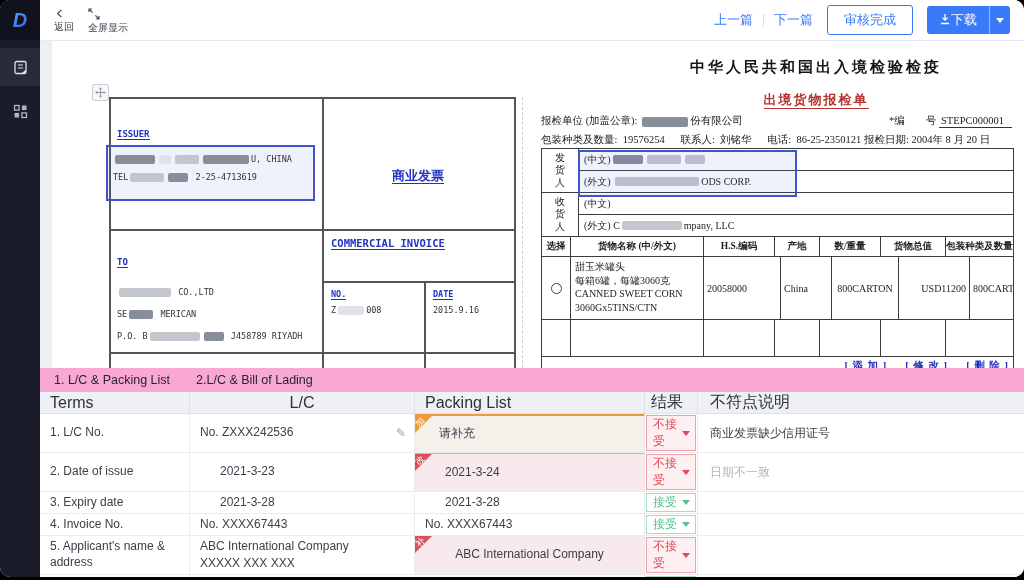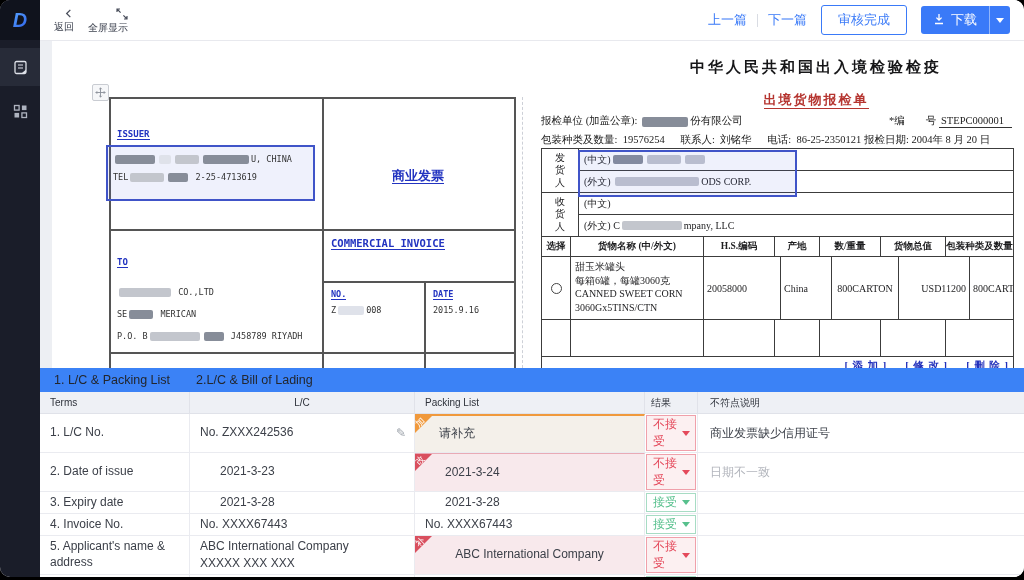--- a/index.html
+++ b/index.html
@@ -9,29 +9,29 @@
   
   .sidebar{position:absolute;left:0;top:0;width:40px;height:100%;background:#1a1d29;z-index:30;}
   .logo-block{width:40px;height:40px;background:#10131d;display:flex;align-items:center;justify-content:center;}
   .logo-d{font-weight:bold;font-size:20px;color:#3b7cf6;background:linear-gradient(135deg,#5aa8ff,#2b5ce8);-webkit-background-clip:text;background-clip:text;-webkit-text-fill-color:transparent;font-style:italic;}
   .side-item{width:40px;height:38px;display:flex;align-items:center;justify-content:center;cursor:pointer;}
   .side-item.active{background:#272b38;}
   .side-item svg{display:block;}
 
   
   .topbar{position:absolute;left:40px;top:0;right:0;height:40px;background:#fff;border-bottom:1px solid #e8e9ee;display:flex;align-items:center;z-index:25;}
-  .tb-tool{display:flex;flex-direction:column;align-items:flex-end;justify-content:center;margin-left:14px;color:#3e4350;font-size:10px;line-height:1;cursor:pointer;gap:3px;}
+  .tb-tool{display:flex;flex-direction:column;align-items:flex-start;justify-content:center;margin-left:14px;color:#3e4350;font-size:10px;line-height:1;cursor:pointer;gap:3px;}
   .tb-tool svg{display:block;}
   .tb-right{margin-left:auto;display:flex;align-items:center;margin-right:14px;gap:14px;}
   .pager{display:flex;align-items:center;font-size:13px;color:#3a7af8;}
   .pager .pg{cursor:pointer;}
   .pager .sep{width:1px;height:13px;background:#d9dce3;margin:0 10px;}
   .btn-outline{border:1px solid #3a7af8;color:#3a7af8;background:#fff;font-size:13px;border-radius:3px;height:28px;padding:0 16px;display:flex;align-items:center;cursor:pointer;}
   .btn-split{display:flex;height:28px;border-radius:3px;overflow:hidden;}
-  .btn-primary{background:#3a7af8;color:#fff;font-size:13px;display:flex;align-items:center;gap:6px;padding:0 12px;cursor:pointer;}
+  .btn-primary{background:#3a7af8;color:#fff;font-size:13px;display:flex;align-items:center;padding:0 12px;cursor:pointer;}
   .btn-caret{background:#3a7af8;border-left:1px solid rgba(255,255,255,.45);width:20px;display:flex;align-items:center;justify-content:center;cursor:pointer;}
   .caret-down{width:0;height:0;border-left:4px solid transparent;border-right:4px solid transparent;border-top:5px solid #fff;}
 
   
   .content{position:absolute;left:40px;top:40px;right:0;height:328px;background:#edeff3;}
   .pane{position:absolute;top:0;background:#fff;height:328px;overflow:hidden;}
   .pane-left{left:12px;width:534px;text-decoration:underline;}
   .pane-right{left:488px;right:0;}
 
   .blur{display:inline-block;height:9px;border-radius:2px;background:#c3c6cd;vertical-align:middle;margin:0 2px;}
@@ -69,25 +69,25 @@
   .gcell{border-right:1px solid #3c3c3c;display:flex;align-items:center;justify-content:center;overflow:hidden;}
   .gcell:last-child{border-right:none;}
   .ghead{height:19px;font-weight:bold;font-size:9.5px;}
   .radio{width:9px;height:9px;border:1px solid #444;border-radius:50%;}
   .doc-links{display:flex;justify-content:flex-end;gap:18px;padding:2px 4px;color:#2230bb;font-weight:bold;font-size:10.5px;}
   .doc-links span{border-bottom:1px solid #2230bb;cursor:pointer;letter-spacing:1px;}
   .goods-name{display:block;padding:3px 4px;line-height:1.35;}
 
   
   .panel{position:absolute;left:40px;right:0;top:368px;bottom:0;background:#fff;z-index:20;}
-  .tabbar{height:24px;background:#3b82f6;display:flex;align-items:center;font-size:12.5px;color:#23262d;}
+  .tabbar{height:24px;background:#f9a8d4;display:flex;align-items:center;font-size:12.5px;color:#23262d;}
   .tab{margin-left:26px;cursor:pointer;white-space:nowrap;}
   .tab:first-child{margin-left:14px;}
   .cmp-head,.cmp-row{display:grid;grid-template-columns:150px 225px 230px 53px 1fr;}
-  .cmp-head{background:#eef0f5;height:22px;font-size:10px;color:#2e323b;}
+  .cmp-head{background:#eef0f5;height:22px;font-size:16px;color:#2e323b;}
   .hcell{display:flex;align-items:center;padding-left:10px;border-right:1px solid #e0e2e9;border-bottom:1px solid #e0e2e9;}
   .hcell.center{justify-content:center;padding-left:0;}
   .hcell:last-child{border-right:none;}
   .cell{position:relative;display:flex;align-items:center;font-size:12px;color:#3c4049;border-right:1px solid #eaebf0;border-bottom:1px solid #eaebf0;overflow:hidden;padding-left:10px;}
   .cell.note-cell{border-right:none;padding-left:12px;}
   .cell.indent{padding-left:30px;}
   .cell.center{justify-content:center;padding-left:0;text-align:center;}
   .cell.badge-pad{padding-left:24px;}
   .cell .lines div{line-height:1.45;}
   .pencil{position:absolute;right:8px;top:50%;transform:translateY(-50%);color:#9aa0a8;font-size:12px;cursor:pointer;}

